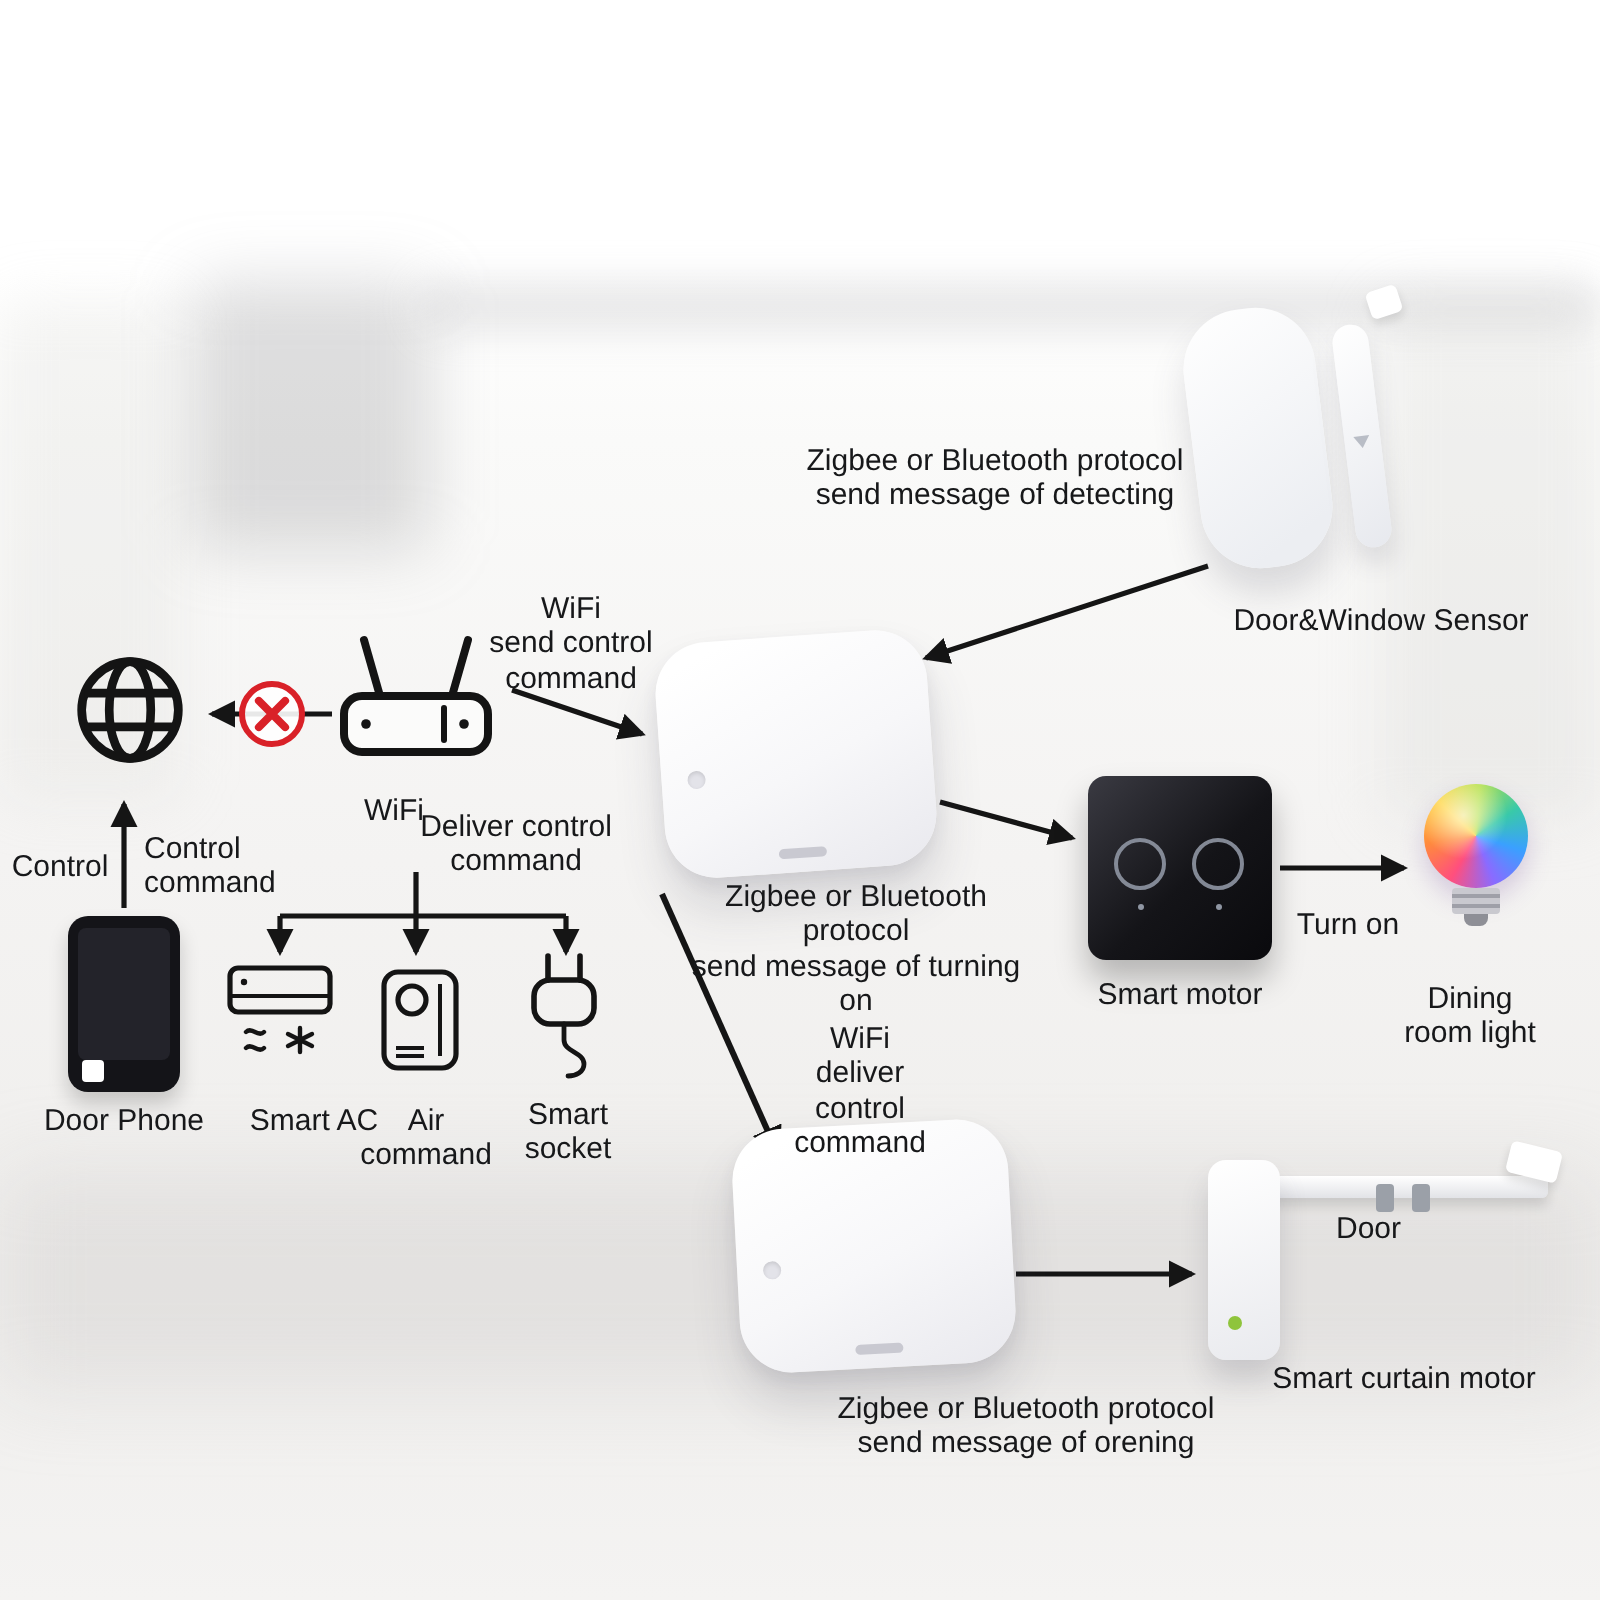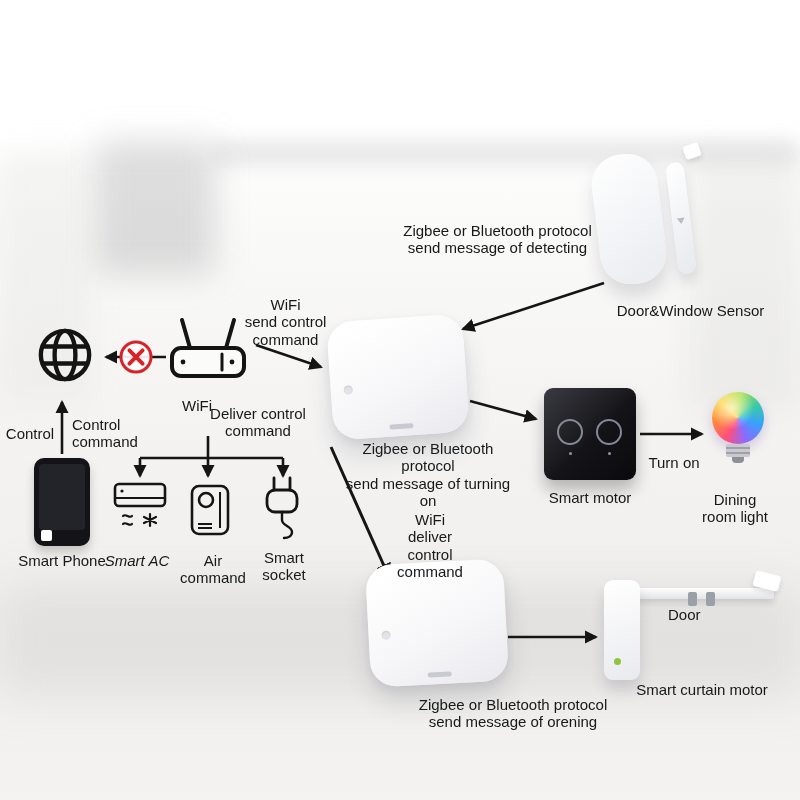--- a/index.html
+++ b/index.html
@@ -242,22 +242,22 @@
 command</div>
   <div class="lbl" style="left:2px; top:425px; width:56px;">Control</div>
   <div class="lbl left" style="left:72px; top:416px; width:70px;">Control
 command</div>
   <div class="lbl" style="left:338px; top:440px; width:180px;">Zigbee or Bluetooth protocol
 send message of turning on</div>
   <div class="lbl" style="left:544px; top:489px; width:92px;">Smart motor</div>
   <div class="lbl" style="left:646px; top:454px; width:56px;text-align:center;">Turn on</div>
   <div class="lbl" style="left:702px; top:491px; width:66px;">Dining
 room light</div>
-  <div class="lbl" style="left:16px; top:552px; width:92px;">Smart Phone</div>
-  <div class="lbl" style="left:100px; top:552px; width:74px;font-style:italic;">Smart AC</div>
+  <div class="lbl" style="left:16px; top:552px; width:92px;">Door Phone</div>
+  <div class="lbl" style="left:120px; top:552px; width:74px;">Smart AC</div>
   <div class="lbl" style="left:172px; top:552px; width:82px;">Air command</div>
   <div class="lbl" style="left:260px; top:549px; width:48px;text-align:center;">Smart
 socket</div>
   <div class="lbl" style="left:384px; top:511px; width:92px;">WiFi
 deliver control
 command</div>
   <div class="lbl" style="left:418px; top:696px; width:190px;">Zigbee or Bluetooth protocol
 send message of orening</div>
   <div class="lbl" style="left:634px; top:681px; width:136px;text-align:center;">Smart curtain motor</div>
   <div class="lbl left" style="left:668px; top:606px; width:44px;">Door</div>

